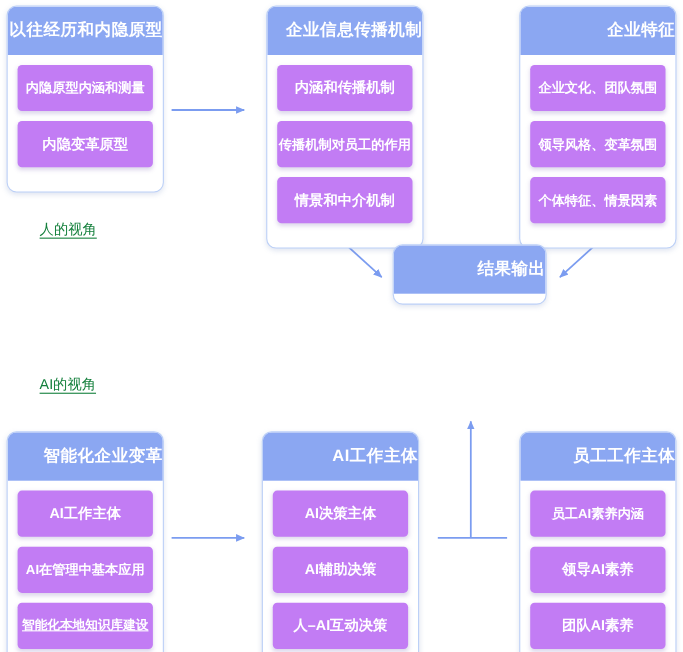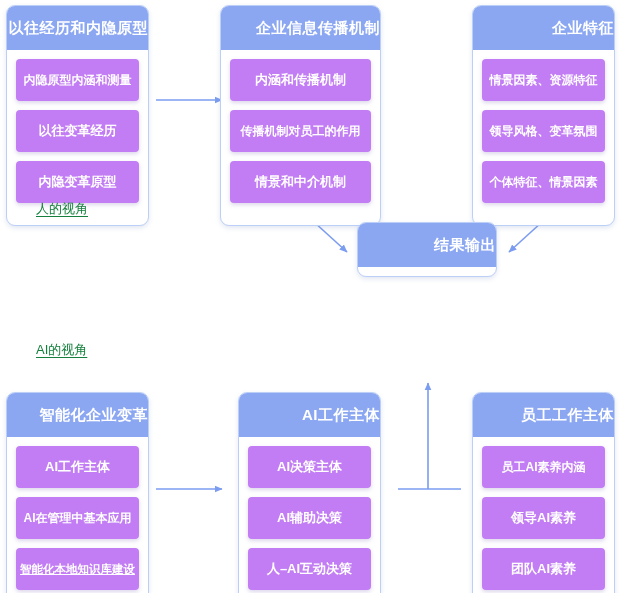--- a/index.html
+++ b/index.html
@@ -112,38 +112,37 @@
     <g>
       <line x1="398" y1="489" x2="461" y2="489" stroke="#7b9cf0" stroke-width="1.6"></line>
       <line x1="428" y1="489" x2="428" y2="383" stroke="#7b9cf0" stroke-width="1.6" marker-end="url(#ah)"></line>
     </g>
   </svg>
 
   <div class="card" style="left:6px; top:5px; width:143px;">
     <div class="card-header">以往经历和内隐原型</div>
     <div class="card-body">
       <div class="chip small">内隐原型内涵和测量</div>
-      <div class="chip">以往变革经历</div>
       <div class="chip">内隐变革原型</div>
     </div>
   </div>
 
-  <div class="card" style="left:220px; top:5px; width:161px;">
+  <div class="card" style="left:242px; top:5px; width:143px;">
     <div class="card-header">企业信息传播机制</div>
     <div class="card-body">
       <div class="chip">内涵和传播机制</div>
       <div class="chip small">传播机制对员工的作用</div>
       <div class="chip">情景和中介机制</div>
     </div>
   </div>
 
   <div class="card" style="left:472px; top:5px; width:143px;">
     <div class="card-header">企业特征</div>
     <div class="card-body">
-      <div class="chip small">情景因素、资源特征</div>
+      <div class="chip small">企业文化、团队氛围</div>
       <div class="chip small">领导风格、变革氛围</div>
       <div class="chip small">个体特征、情景因素</div>
     </div>
   </div>
 
   <div class="persp-label" style="left:36px; top:200px;">人的视角</div>
 
   <div class="card" style="left:357px; top:222px; width:140px;">
     <div class="card-header">结果输出</div>
   </div>

